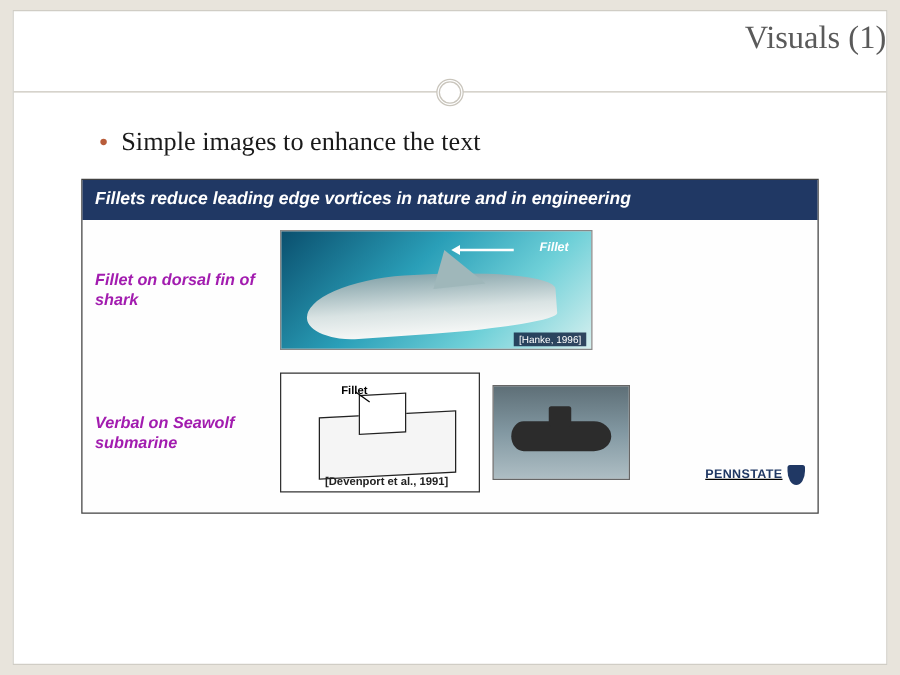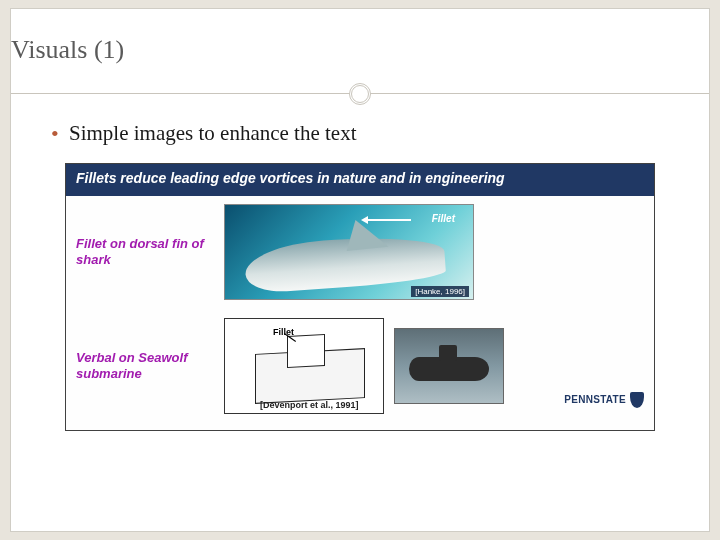--- a/index.html
+++ b/index.html
@@ -14,22 +14,22 @@
   .slide {
     position: absolute;
     top: 8px;
     left: 10px;
     right: 10px;
     bottom: 8px;
     background: #ffffff;
     border: 1px solid #d0cdc5;
   }
   .title-area {
-    text-align: left;
-    padding-top: 26px;
+    text-align: right;
+    padding-top: 6px;
     position: relative;
   }
   .slide-title {
     font-size: 26px;
     color: #5a5a5a;
     font-weight: normal;
     font-family: Georgia, serif;
   }
   .hr-wrap {
     position: relative;
@@ -50,20 +50,21 @@
     top: 0;
     transform: translateX(-50%);
     width: 22px;
     height: 22px;
     border: 3px double #c9c5bc;
     border-radius: 50%;
     background: #fff;
   }
   .bullets {
     padding: 14px 28px 6px 40px;
+    margin-left: 28px;
   }
   .bullet {
     position: relative;
     font-size: 21px;
     color: #1a1a1a;
     line-height: 1.35;
     padding-left: 18px;
     margin-bottom: 2px;
   }
   .bullet::before {
@@ -258,20 +259,21 @@
     font-weight: bold;
     color: #222;
   }
   .footer-logo {
     position: absolute;
     right: 10px;
     bottom: 6px;
     display: flex;
     align-items: center;
     gap: 4px;
+    text-decoration: underline;
   }
   .logo-text {
     color: #203864;
     font-size: 10px;
     font-weight: bold;
     letter-spacing: 0.3px;
   }
   .logo-shield {
     width: 14px;
     height: 16px;

